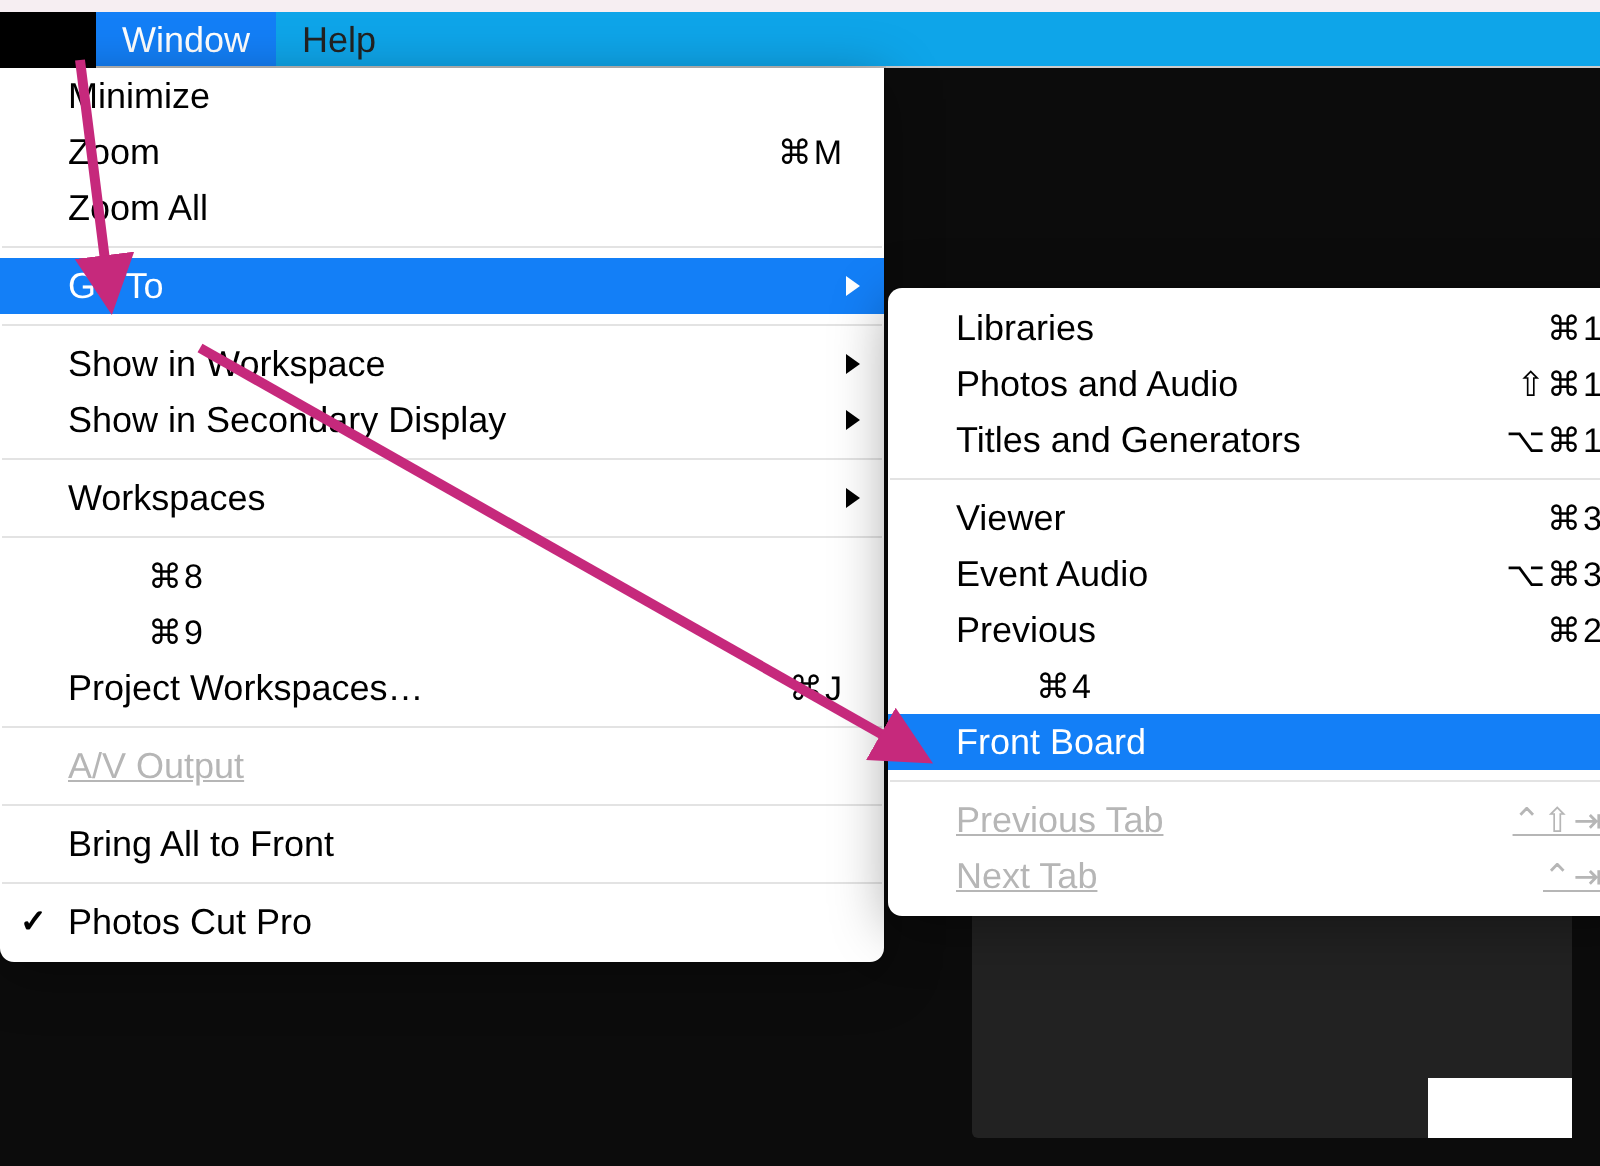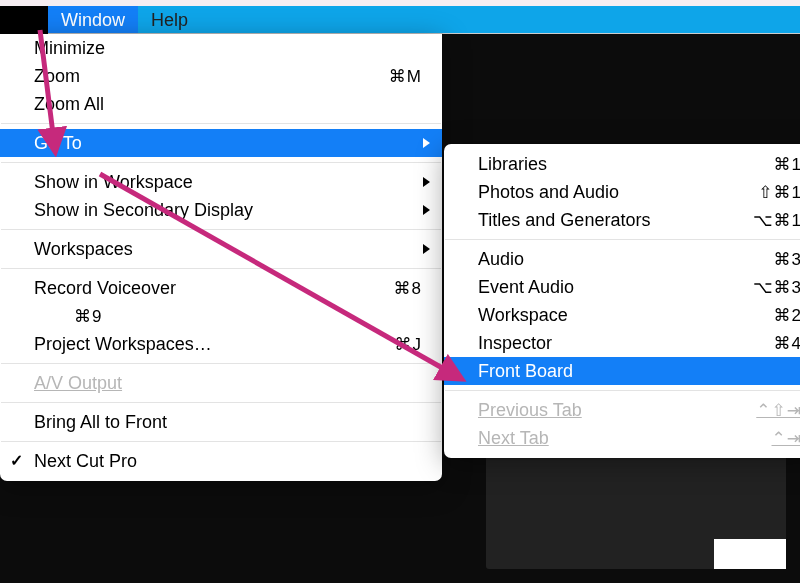--- a/index.html
+++ b/index.html
@@ -170,73 +170,71 @@
       <span class="label">Show in Secondary Display</span>
       <span class="submenu-caret"></span>
     </div>
     <div class="menu-sep"></div>
     <div class="menu-row">
       <span class="label">Workspaces</span>
       <span class="submenu-caret"></span>
     </div>
     <div class="menu-sep"></div>
     <div class="menu-row">
-      <span class="label">Record Voiceover</span>
       <span class="shortcut">⌘8</span>
     </div>
     <div class="menu-row">
       <span class="shortcut">⌘9</span>
     </div>
     <div class="menu-row">
       <span class="label">Project Workspaces…</span>
       <span class="shortcut">⌘J</span>
     </div>
     <div class="menu-sep"></div>
     <div class="menu-row disabled">
       <span class="label">A/V Output</span>
     </div>
     <div class="menu-sep"></div>
     <div class="menu-row">
       <span class="label">Bring All to Front</span>
     </div>
     <div class="menu-sep"></div>
     <div class="menu-row">
       <span class="checkmark">✓</span>
-      <span class="label">Next Cut Pro</span>
+      <span class="label">Photos Cut Pro</span>
     </div>
   </div>
 
   <div class="menu submenu" id="goto-submenu" style="top:144px; left:444px; width:378px;">
     <div class="menu-row">
       <span class="label">Libraries</span>
       <span class="shortcut">⌘1</span>
     </div>
     <div class="menu-row">
       <span class="label">Photos and Audio</span>
       <span class="shortcut">⇧⌘1</span>
     </div>
     <div class="menu-row">
       <span class="label">Titles and Generators</span>
       <span class="shortcut">⌥⌘1</span>
     </div>
     <div class="menu-sep"></div>
     <div class="menu-row">
-      <span class="label">Audio</span>
+      <span class="label">Viewer</span>
       <span class="shortcut">⌘3</span>
     </div>
     <div class="menu-row">
       <span class="label">Event Audio</span>
       <span class="shortcut">⌥⌘3</span>
     </div>
     <div class="menu-row">
-      <span class="label">Workspace</span>
+      <span class="label">Previous</span>
       <span class="shortcut">⌘2</span>
     </div>
     <div class="menu-row">
-      <span class="label">Inspector</span>
       <span class="shortcut">⌘4</span>
     </div>
     <div class="menu-row highlight">
       <span class="label">Front Board</span>
     </div>
     <div class="menu-sep"></div>
     <div class="menu-row disabled">
       <span class="label">Previous Tab</span>
       <span class="shortcut">⌃⇧⇥</span>
     </div>

